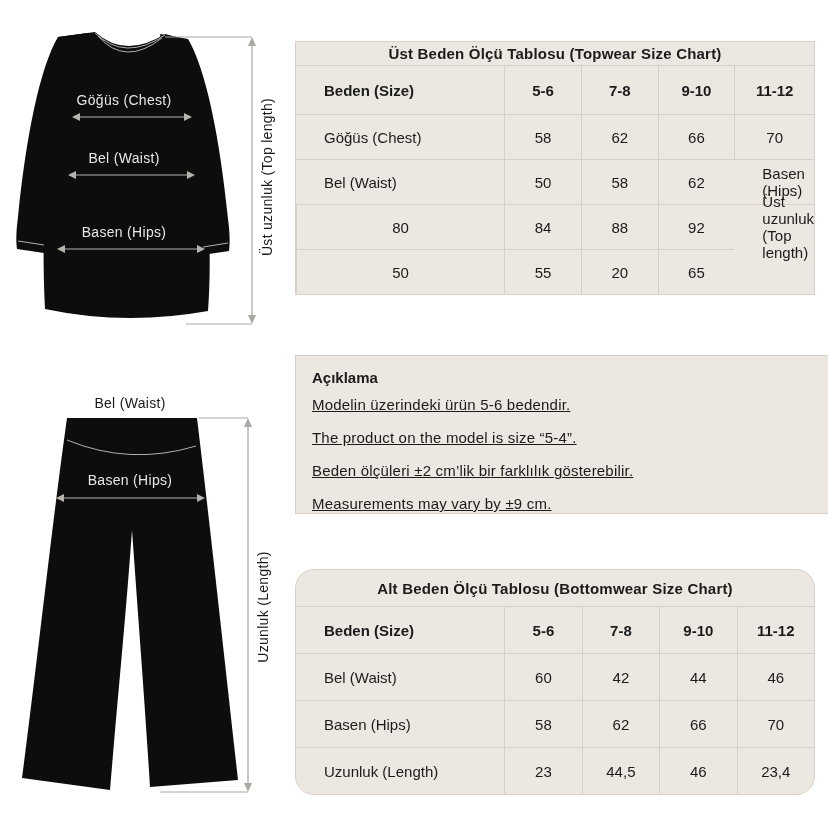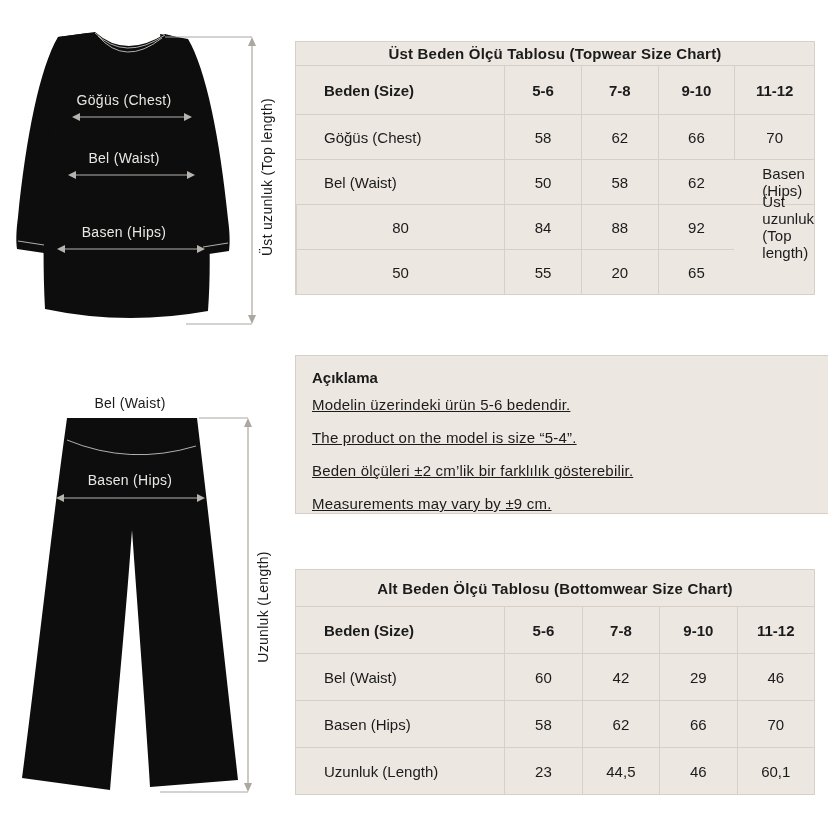--- a/index.html
+++ b/index.html
@@ -19,21 +19,21 @@
     position:relative;overflow:hidden;
   }
   .page{position:absolute;inset:0;}
 
   
   .size-table{
     position:absolute;left:295px;width:520px;
     background:var(--bg);border:1px solid var(--border);
   }
   .t-top{top:41px;}
-  .t-bot{top:569px;}
+  .t-bot{top:569px;border-radius:19px;}
   .st-title{
     display:flex;align-items:center;justify-content:center;
     font-weight:bold;font-size:15px;letter-spacing:.2px;
     border-bottom:1px solid var(--border);
   }
   .t-top .st-title{height:24px;}
   .t-bot .st-title{height:37px;}
   .st-grid{display:grid;grid-template-columns:40.2% 1fr 1fr 1fr 1fr;}
   .t-top .st-grid{grid-template-rows:48px repeat(4,45px);}
   .t-bot .st-grid{grid-template-rows:46px repeat(3,47px);}
@@ -180,28 +180,28 @@
       <div class="st-title">Alt Beden Ölçü Tablosu (Bottomwear Size Chart)</div>
       <div class="st-grid">
         <div class="st-cell hd lab">Beden (Size)</div>
         <div class="st-cell hd num">5-6</div>
         <div class="st-cell hd num">7-8</div>
         <div class="st-cell hd num">9-10</div>
         <div class="st-cell hd num">11-12</div>
         <div class="st-cell lab">Bel (Waist)</div>
         <div class="st-cell num">60</div>
         <div class="st-cell num">42</div>
-        <div class="st-cell num">29</div>
+        <div class="st-cell num">44</div>
         <div class="st-cell num">46</div>
         <div class="st-cell lab">Basen (Hips)</div>
         <div class="st-cell num">58</div>
         <div class="st-cell num">62</div>
         <div class="st-cell num">66</div>
         <div class="st-cell num">70</div>
         <div class="st-cell lab">Uzunluk (Length)</div>
         <div class="st-cell num">23</div>
         <div class="st-cell num">44,5</div>
         <div class="st-cell num">46</div>
-        <div class="st-cell num">60,1</div>
+        <div class="st-cell num">23,4</div>
       </div>
     </div>
 
 </div>
 
 </body></html>

